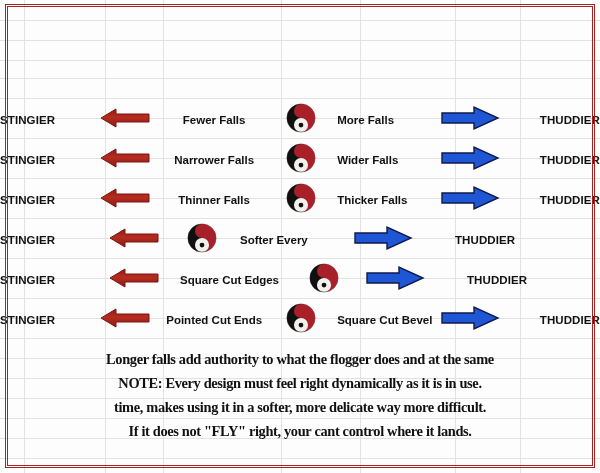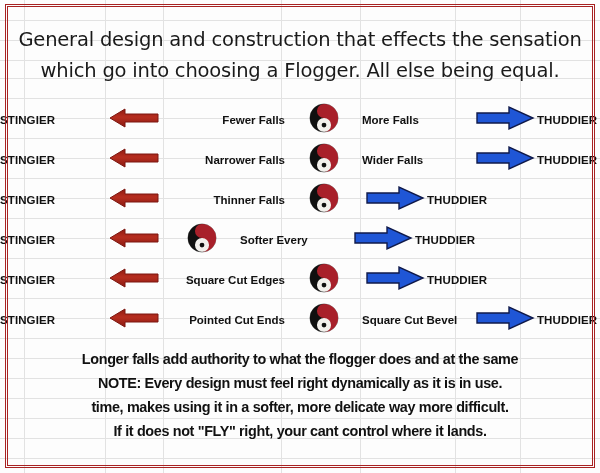--- a/index.html
+++ b/index.html
@@ -98,21 +98,21 @@
     box-sizing: border-box;
   }
   .cell-arrow-left {
     width: 58px;
     display: flex;
     align-items: center;
     justify-content: center;
   }
   .cell-left-label {
     width: 122px;
-    text-align: right;
+    text-align: center;
     padding-left: 11px;
     box-sizing: border-box;
   }
   .cell-yin {
     width: 77px;
     display: flex;
     align-items: center;
     justify-content: center;
   }
   .cell-right-label {
@@ -123,20 +123,21 @@
   .cell-arrow-right {
     width: 65px;
     display: flex;
     align-items: center;
     justify-content: center;
   }
   .cell-thuddier {
     width: 63px;
     text-align: left;
     box-sizing: border-box;
+    margin-left: 40px;
   }
 
   .lbl {
     font-family: "Liberation Sans", sans-serif;
     font-weight: bold;
     font-size: 11.5px;
     color: #111111;
     white-space: nowrap;
   }
   .lbl-end {
@@ -152,21 +153,21 @@
 
   
   #footer-block {
     position: absolute;
     left: 14px;
     top: 347px;
     width: 572px;
     text-align: center;
   }
   .footer-line {
-    font-family: Liberation Sans, sans-serif;
+    font-family: Liberation Serif, serif;
     font-weight: bold;
     font-size: 14.4px;
     line-height: 24px;
     color: #111111;
     letter-spacing: -0.35px;
     white-space: nowrap;
   }
 </style>
 </head>
 <body>
@@ -205,24 +206,20 @@
       <div class="gridline-v" style="left: 281px;"></div>
       <div class="gridline-v" style="left: 360px;"></div>
       <div class="gridline-v" style="left: 455px;"></div>
       <div class="gridline-v" style="left: 520px;"></div>
     </div>
 
   <div id="frame"></div>
 
   <div id="content">
 
-    <div id="title-block">
-      <div class="title-line">General design and construction that effects the sensation</div>
-      <div class="title-line">which go into choosing a Flogger. All else being equal.</div>
-    </div>
 
     <div id="matrix">
         <div class="row">
           <div class="cell-stingier"><span class="lbl-end">STINGIER</span></div>
           <div class="cell-arrow-left">
             <svg class="arrow-svg" width="52" height="22" viewBox="0 0 52 22">
               <defs>
                 <linearGradient id="rg" x1="0" y1="0" x2="0" y2="1">
                   <stop offset="0%" stop-color="#8f1a12"></stop>
                   <stop offset="45%" stop-color="#b62d1f"></stop>
@@ -299,20 +296,21 @@
           <div class="cell-left-label"><span class="lbl">Thinner Falls</span></div>
           <div class="cell-yin">
             <svg width="30" height="30" viewBox="0 0 100 100">
               <circle cx="50" cy="50" r="47" fill="#f2f0ec" stroke="#555" stroke-width="2"></circle>
               <path d="M50 3 A47 47 0 0 0 50 97 A23.5 23.5 0 0 1 50 50 A23.5 23.5 0 0 0 50 3 Z" fill="#101010"></path>
               <path d="M50 97 A47 47 0 0 0 50 3 A23.5 23.5 0 0 0 50 50 A23.5 23.5 0 0 1 50 97 Z" fill="#a8202a"></path>
               <circle cx="50" cy="26.5" r="8" fill="#a8202a"></circle>
               <circle cx="50" cy="73.5" r="8" fill="#101010"></circle>
             </svg>
           </div>
+          <div class="cell-right-label"><span class="lbl">Thicker Falls</span></div>
           <div class="cell-arrow-right">
             <svg class="arrow-svg" width="60" height="26" viewBox="0 0 60 26">
               <path d="M2 8 L34 8 L34 2 L58 13 L34 24 L34 18 L2 18 Z" fill="#1f56d6" stroke="#101a4a" stroke-width="1.4" stroke-linejoin="miter"></path>
             </svg>
           </div>
           <div class="cell-thuddier"><span class="lbl-end">THUDDIER</span></div>
         </div>
         <div class="row">
           <div class="cell-stingier"><span class="lbl-end">STINGIER</span></div>
           <div class="cell-arrow-left">

